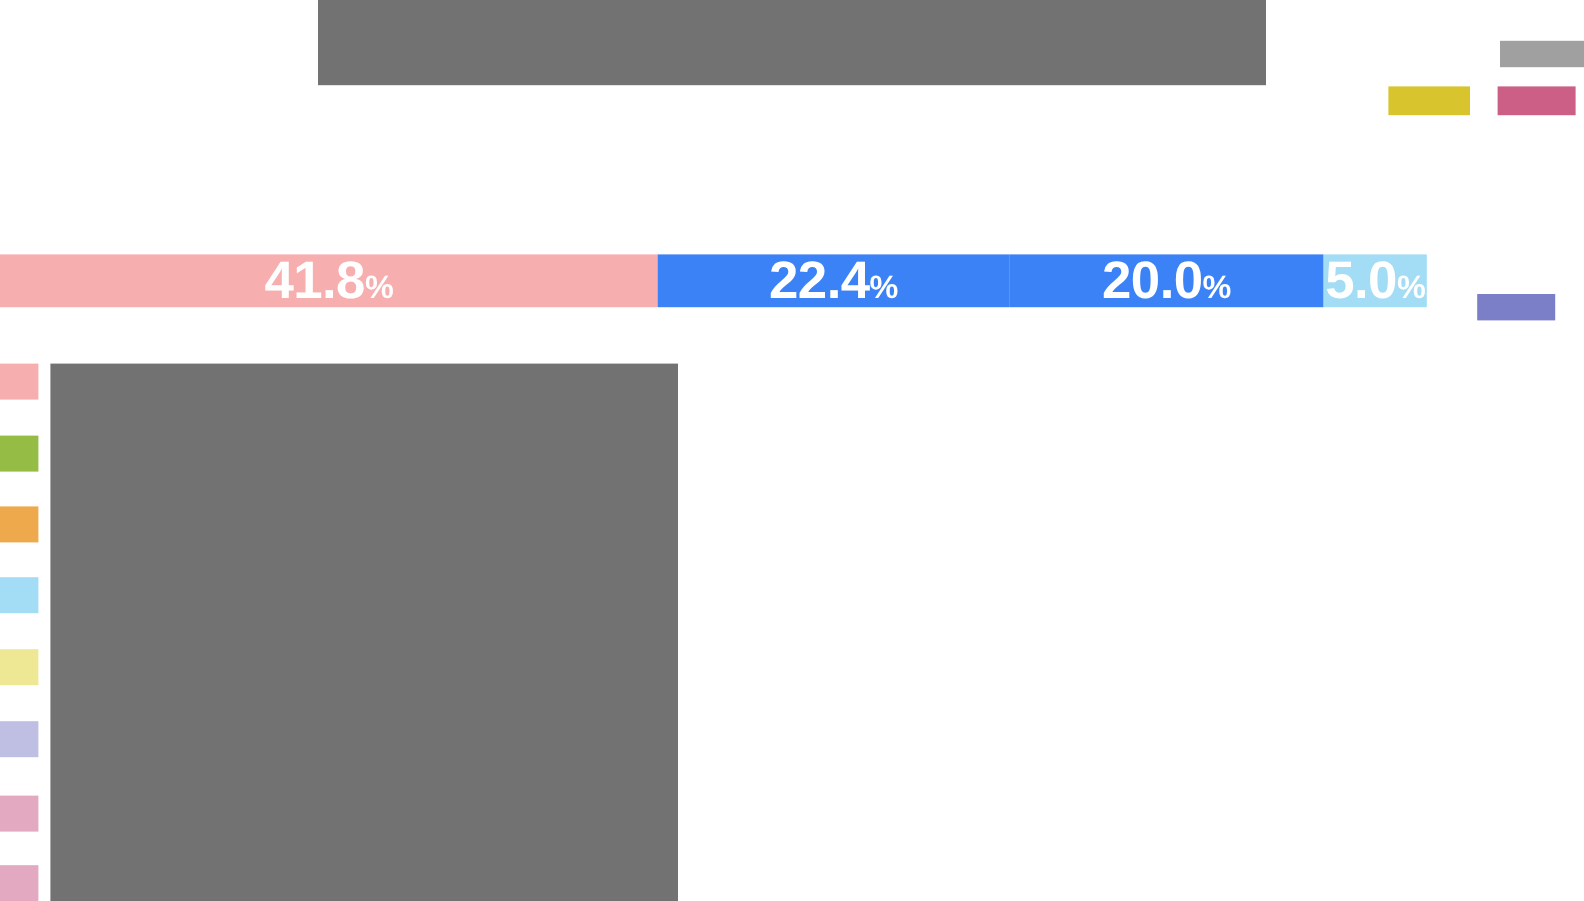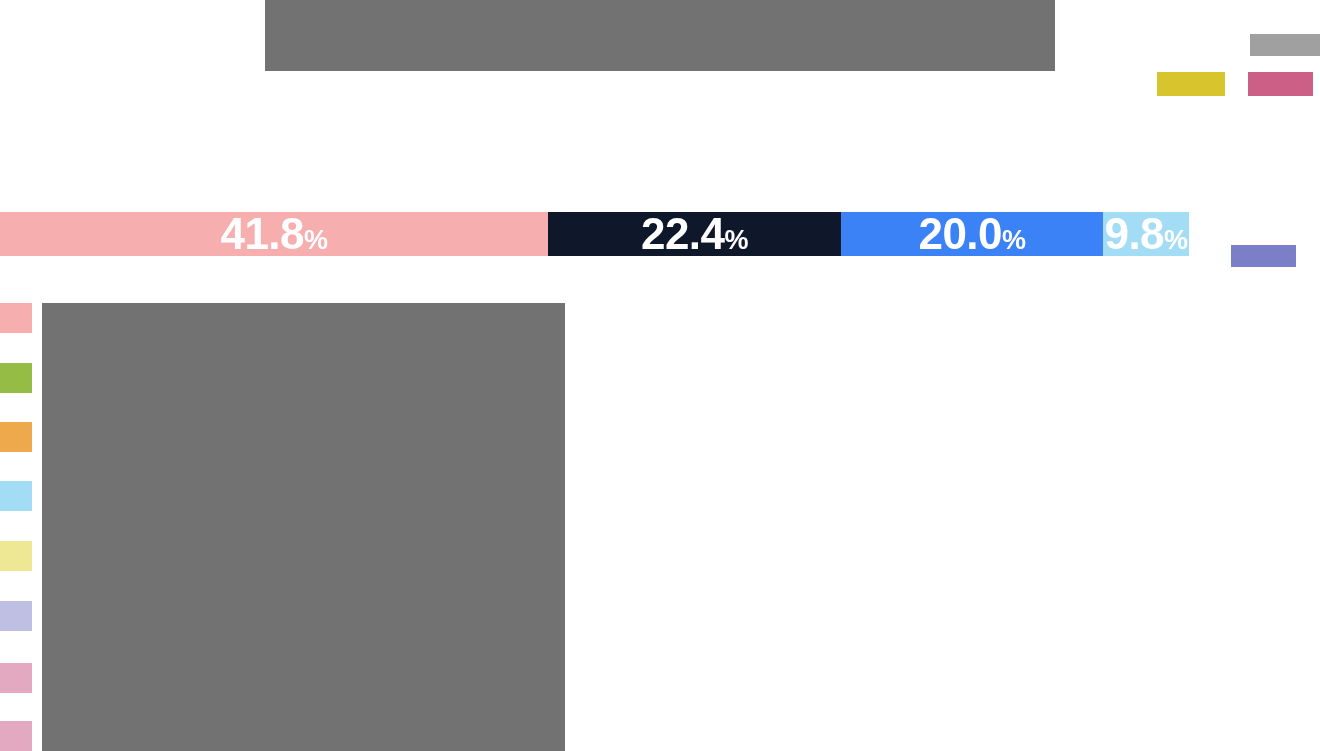--- a/index.html
+++ b/index.html
@@ -123,30 +123,30 @@
 <div class="swatch-box" id="legend-chip-gray"></div>
 <div class="swatch-box" id="legend-chip-yellow"></div>
 <div class="swatch-box" id="legend-chip-pink"></div>
 
 <div id="stacked-bar">
 
   <div class="bar-segment" style="width:548px; background:#f7aeae;">
     <span class="seg-label"><span>41.8</span><span class="pct">%</span></span>
   </div>
 
-  <div class="bar-segment" style="width:293px; background:#0f172a;">
+  <div class="bar-segment" style="width:293px; background:#3b82f6;">
     <span class="seg-label"><span>22.4</span><span class="pct">%</span></span>
   </div>
 
   <div class="bar-segment" style="width:262px; background:#3b82f6;">
     <span class="seg-label"><span>20.0</span><span class="pct">%</span></span>
   </div>
 
   <div class="bar-segment" style="width:86px; background:#a3ddf5;">
-    <span class="seg-label"><span>9.8</span><span class="pct">%</span></span>
+    <span class="seg-label"><span>5.0</span><span class="pct">%</span></span>
   </div>
 
   <div class="bar-segment" style="width:67px; background:#eee894;"></div>
 
   <div class="bar-segment" style="width:47px; background:#bfbfe3;"></div>
 
   <div class="bar-segment" style="width:10px; background:#e3a9c0;"></div>
 
   <div class="bar-segment" style="width:7px; background:#c4c4c4;"></div>
 

